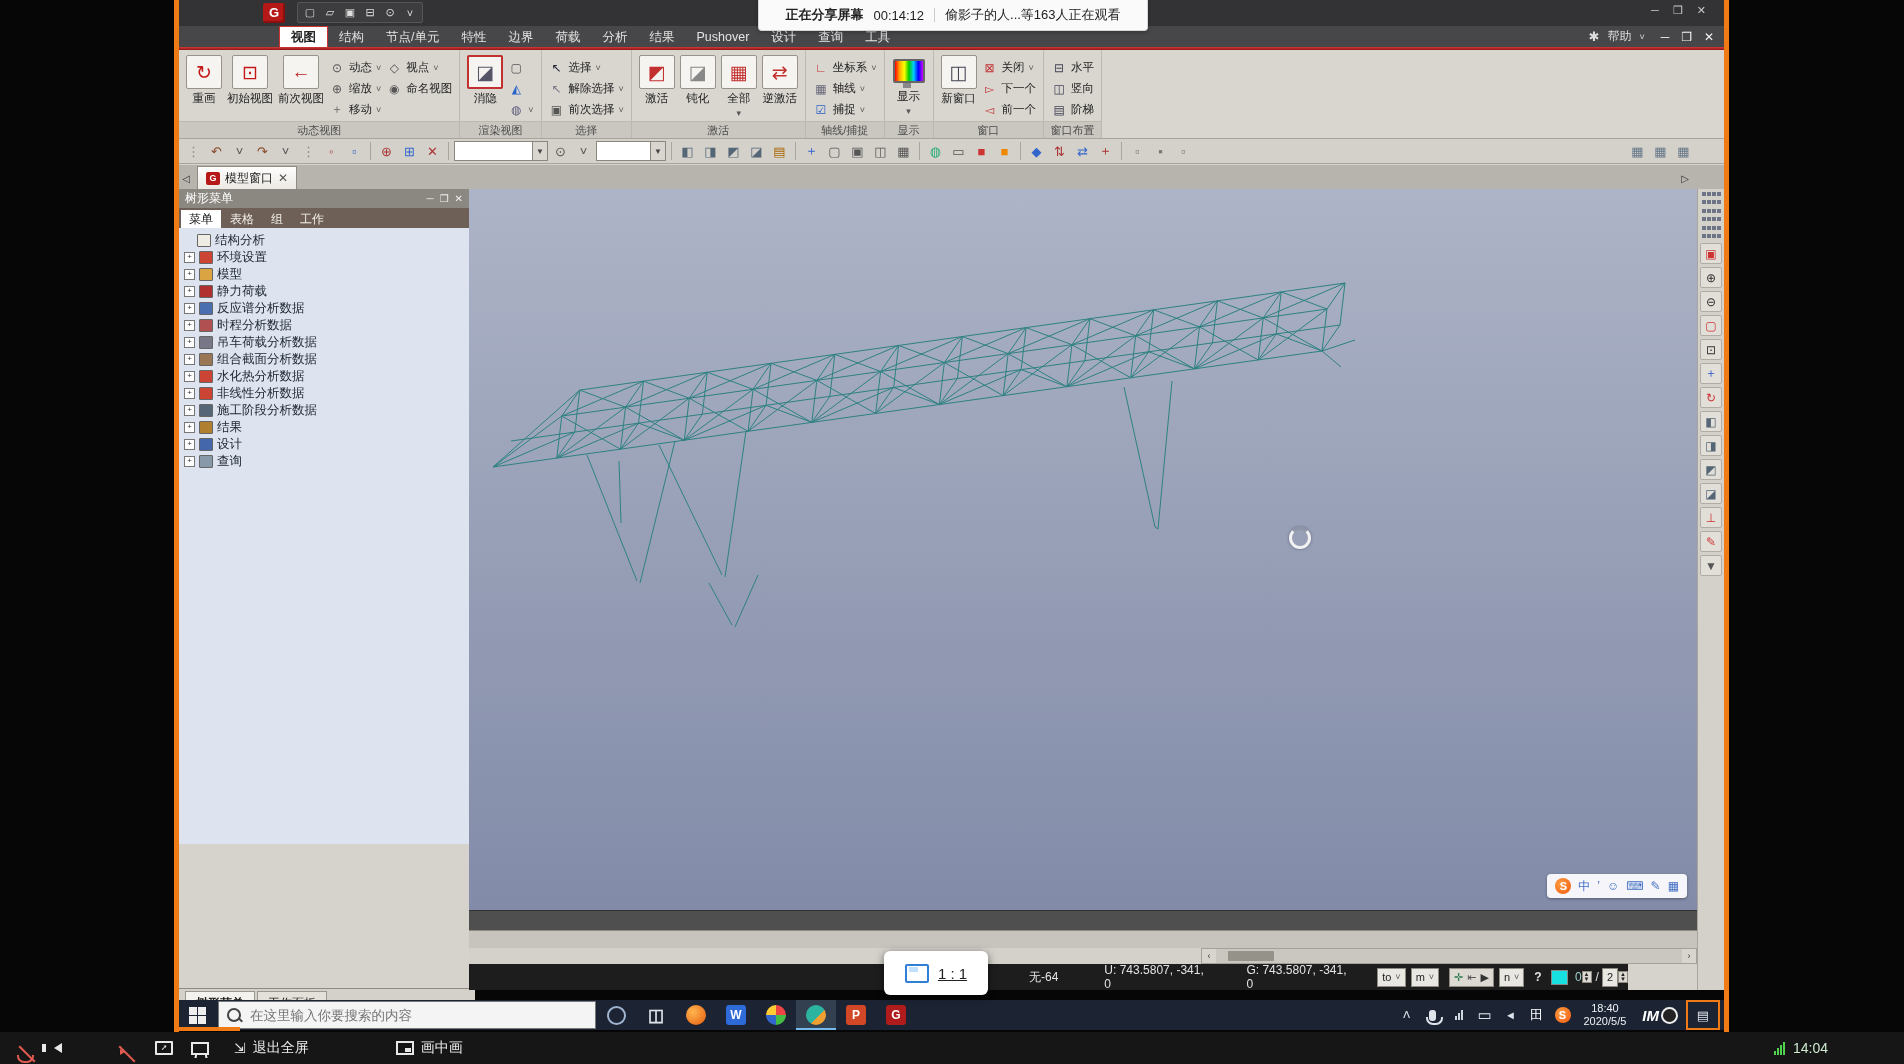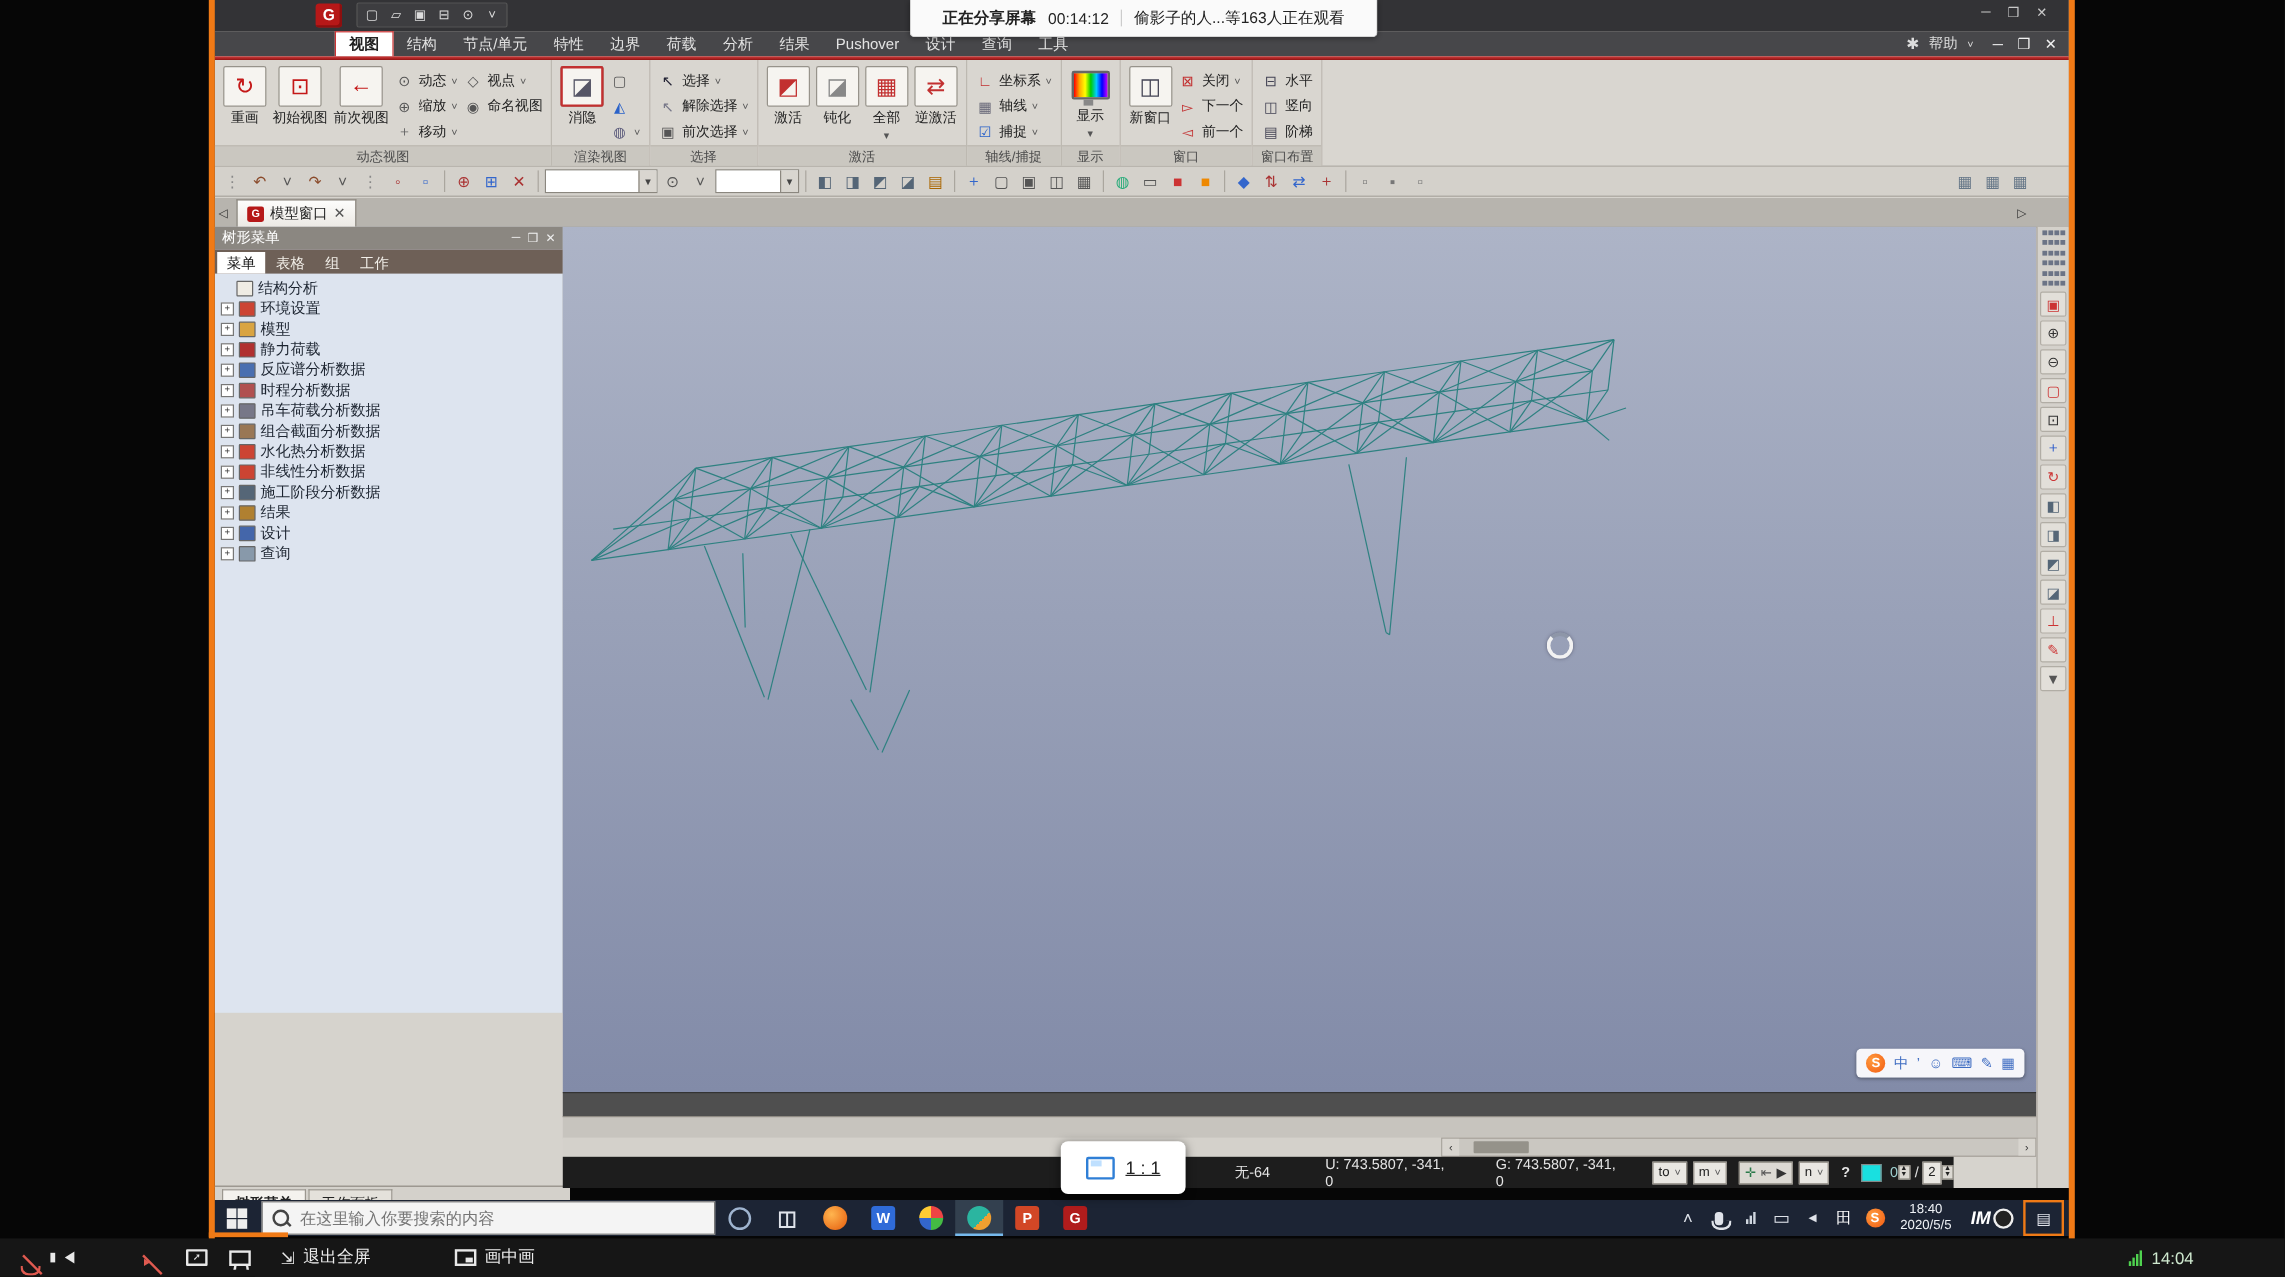--- a/index.html
+++ b/index.html
@@ -920,21 +920,21 @@
   <div class="bbi" style="width:36px;margin-left:8px;">
         <span class="shrshape">➚</span>
       </div>
   <div class="bbi" style="width:36px;">
         <span class="eslshape"></span>
       </div>
   <div class="bbi" style="margin-left:16px;gap:7px;">
     <span style="font-size:14px;">⇲</span>
     <span class="bbtext">退出全屏</span>
   </div>
-  <div class="bbi" style="margin-left:30px;gap:7px;padding-left:40px;">
+  <div class="bbi" style="margin-left:47px;gap:7px;padding-left:40px;">
     <span class="pipshape"></span>
     <span class="bbtext">画中画</span>
   </div>
   <div class="bbi" style="margin-left:auto;margin-right:76px;gap:8px;">
     <span class="barsicon">
           <i style="height:4px;background:#4fd34f;"></i>
           <i style="height:7px;background:#4fd34f;"></i>
           <i style="height:10px;background:#4fd34f;"></i>
           <i style="height:13px;background:#4fd34f;"></i>
         </span>

